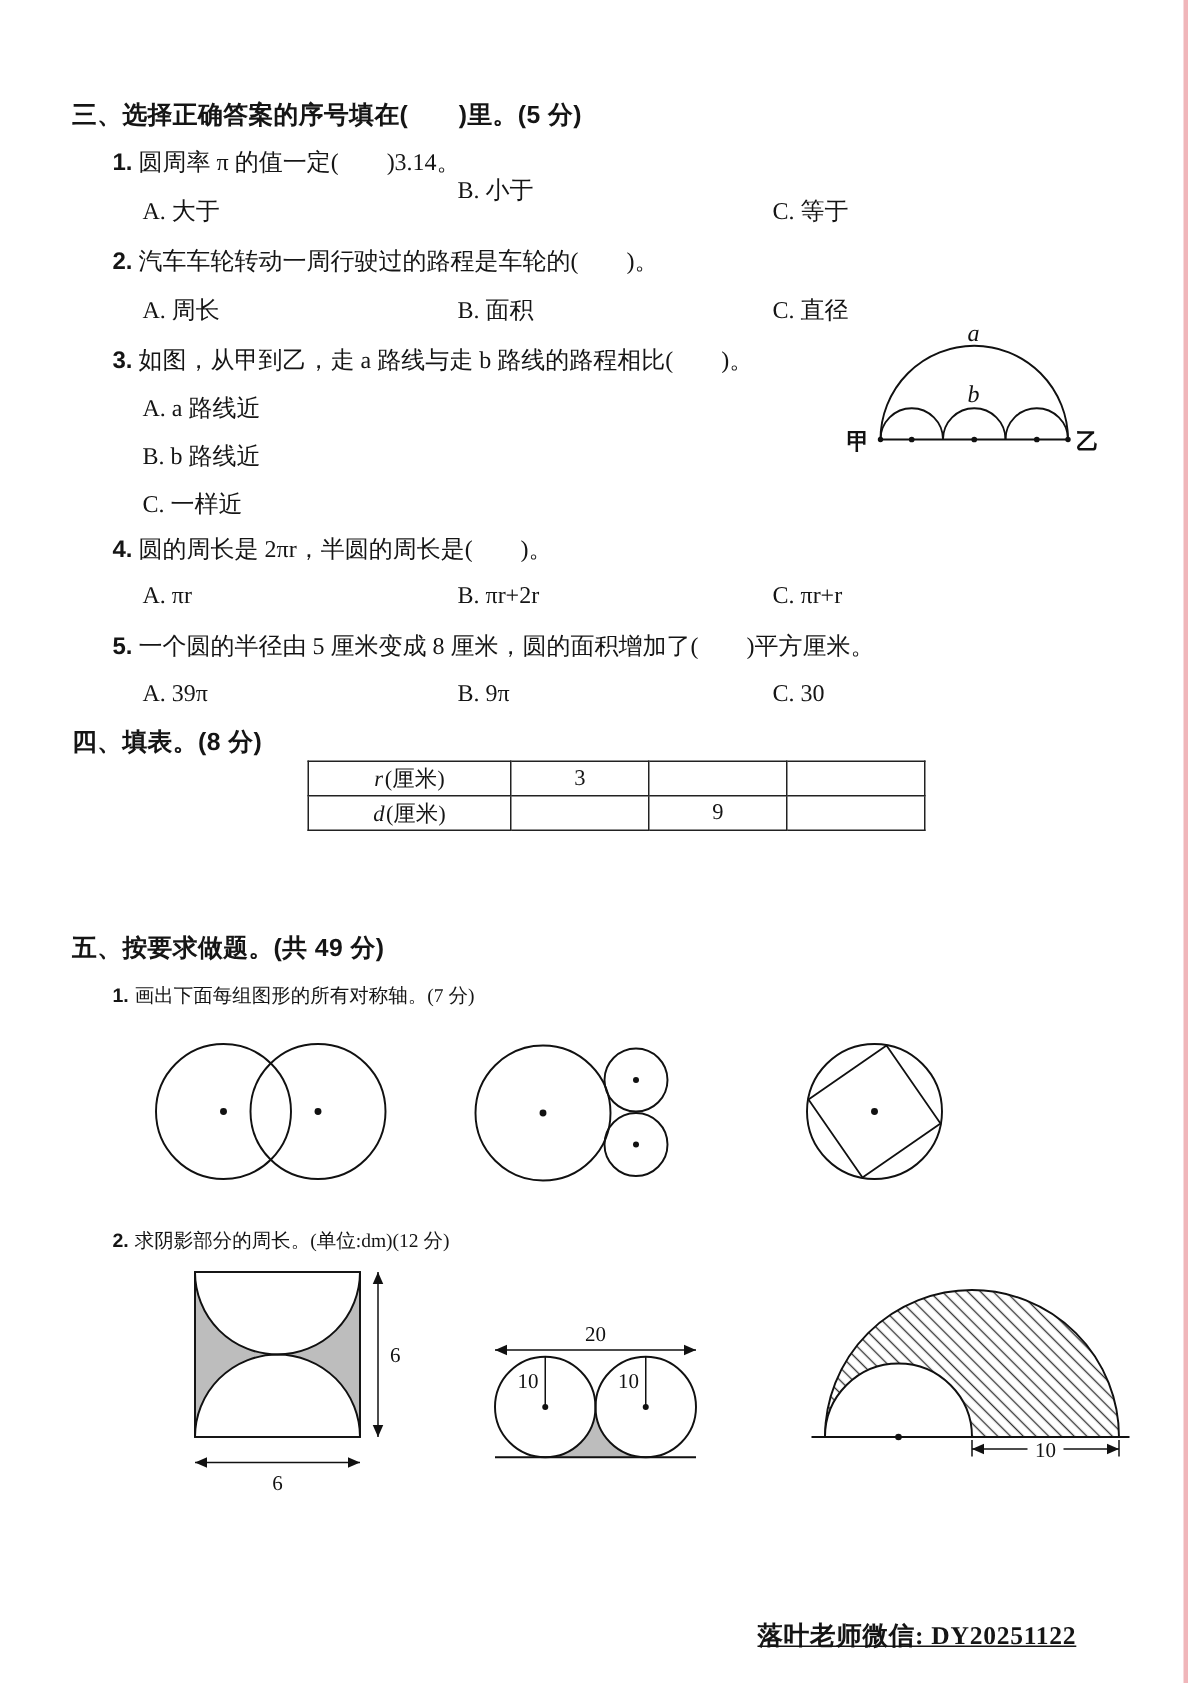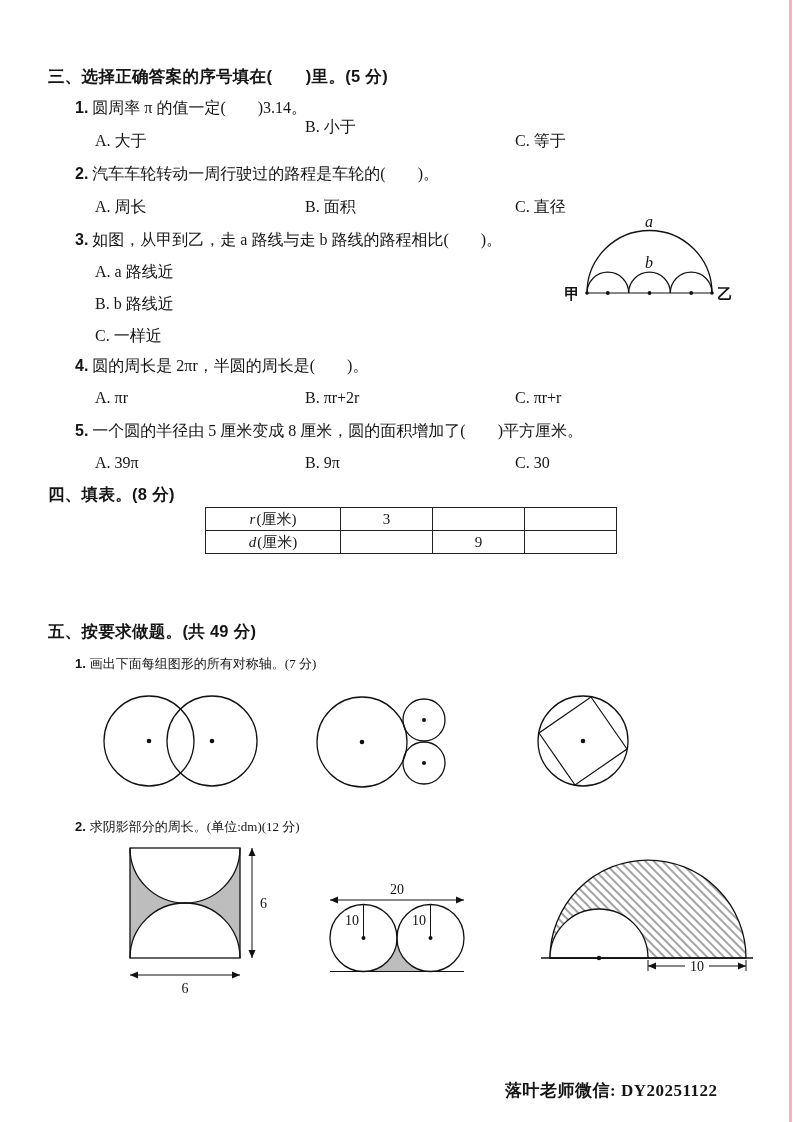--- a/index.html
+++ b/index.html
@@ -28,21 +28,21 @@
   .fill-table td.hd { width:135px; }
   .fill-table td.v  { width:92px; }
   .fill-table i { font-style:italic; margin-right:1px; }
   svg { display:block; }
   svg text {
     font-family:"Liberation Serif","DejaVu Serif",serif;
     font-size:15px; fill:#111;
   }
   svg text.it { font-style:italic; font-size:16px; }
   svg text.dim { font-size:14px; }
-  .footer-note { font-size:17px; font-weight:700; letter-spacing:0.5px; }
+  .footer-note { font-size:17px; font-weight:700; letter-spacing:0.5px;text-decoration:underline; }
   .edge-line { background:#f0b6ba; }
 </style>
 </head>
 <body>
 
 <div class="abs sec-title" style="left:48px; top:66px">三、选择正确答案的序号填在(　　)里。(5 分)</div>
 
 <div class="abs qline" style="left:75px; top:98px">
   <span class="qnum">1.</span><span>圆周率 π 的值一定(　　)3.14。</span>
 </div>

